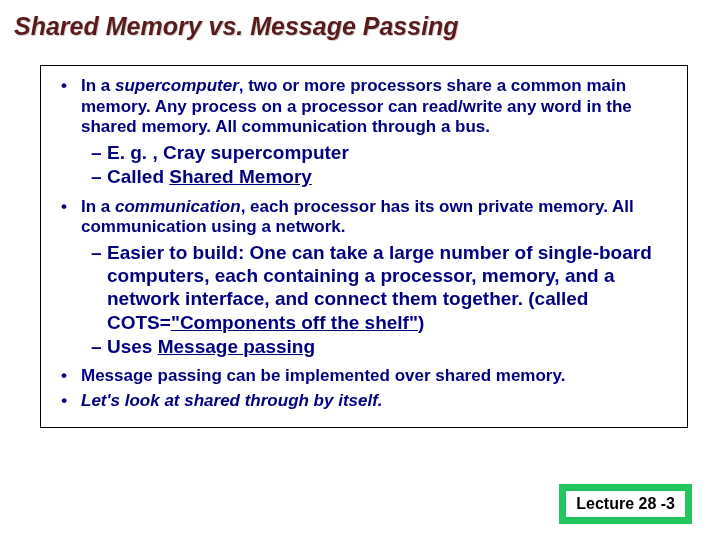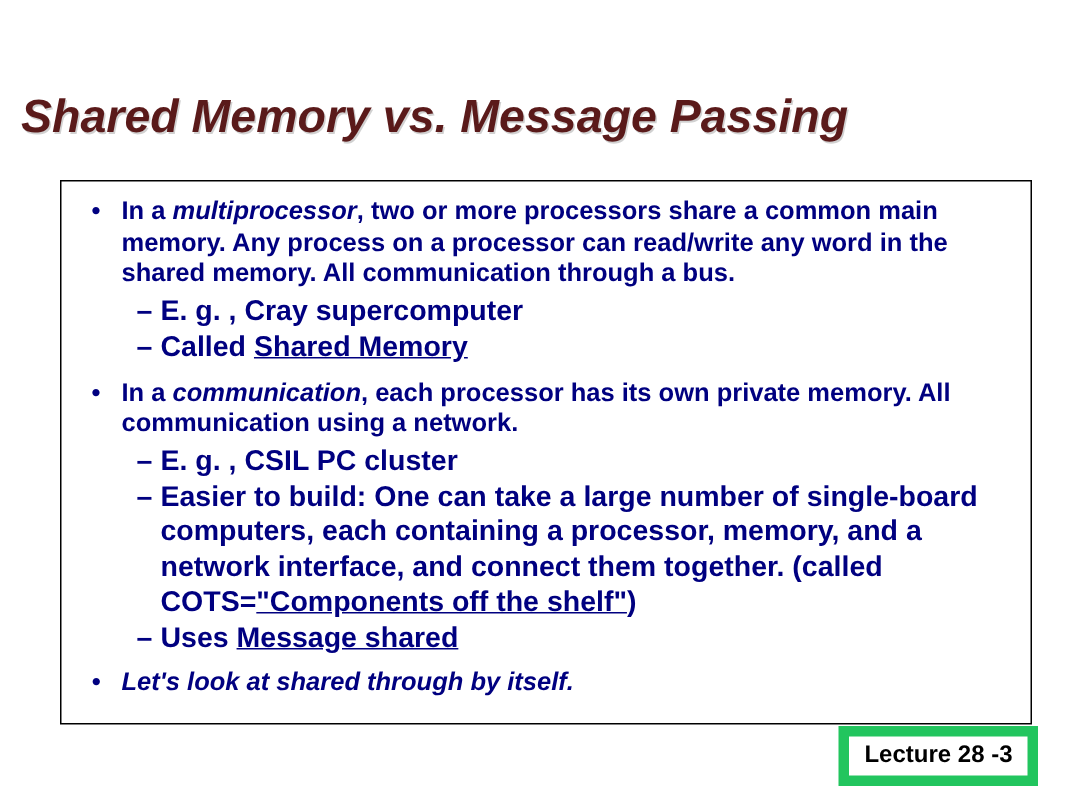--- a/index.html
+++ b/index.html
@@ -6,27 +6,26 @@
   body {
     width: 720px;
     height: 540px;
     background: #fff;
     font-family: Arial, Helvetica, sans-serif;
     color: #000080;
     position: relative;
     overflow: hidden;
   }
   .title {
-    font-size: 31px;
+    font-size: 25px;
     font-weight: bold;
     font-style: italic;
     color: #5a1a1a;
     padding: 12px 0 0 14px;
     text-shadow: 1px 1px 0 rgba(0,0,0,0.18);
-    margin-top: 48px;
   }
   .content-box {
     border: 1px solid #000;
     margin: 24px 32px 0 40px;
     padding: 10px 12px 12px 12px;
   }
   ul.main { list-style: none; }
   ul.main > li {
     position: relative;
     padding-left: 28px;
@@ -72,40 +71,40 @@
 </style>
 </head>
 <body>
 
 <div class="title">Shared Memory vs. Message Passing</div>
 
 <div class="content-box">
   <ul class="main">
 
     <li>
-      <span>In a </span><span class="ital">multiprocessor</span><span>, two or more processors share a common main memory. Any process on a processor can read/write any word in the shared memory. All communication through a bus.</span>
+      <span>In a </span><span class="ital">supercomputer</span><span>, two or more processors share a common main memory. Any process on a processor can read/write any word in the shared memory. All communication through a bus.</span>
       <ul class="sub">
         <li>E. g. , Cray supercomputer</li>
         <li>
           <span>Called </span><span class="uline">Shared Memory</span>
         </li>
       </ul>
     </li>
 
     <li>
       <span>In a </span><span class="ital">communication</span><span>, each processor has its own private memory. All communication using a network.</span>
       <ul class="sub">
-        <li>E. g. , CSIL PC cluster</li>
         <li>
           <span>Easier to build: One can take a large number of single-board computers, each containing a processor, memory, and a network interface, and connect them together. (called COTS=</span><span class="uline">"Components off the shelf"</span><span>)</span>
         </li>
         <li>
-          <span>Uses </span><span class="uline">Message shared</span>
+          <span>Uses </span><span class="uline">Message passing</span>
         </li>
       </ul>
     </li>
 
+    <li>Message passing can be implemented over shared memory.</li>
     <li class="ital">Let's look at shared through by itself.</li>
 
   </ul>
 </div>
 
 <div class="footer">Lecture 28 -3</div>
 
 </body></html>

